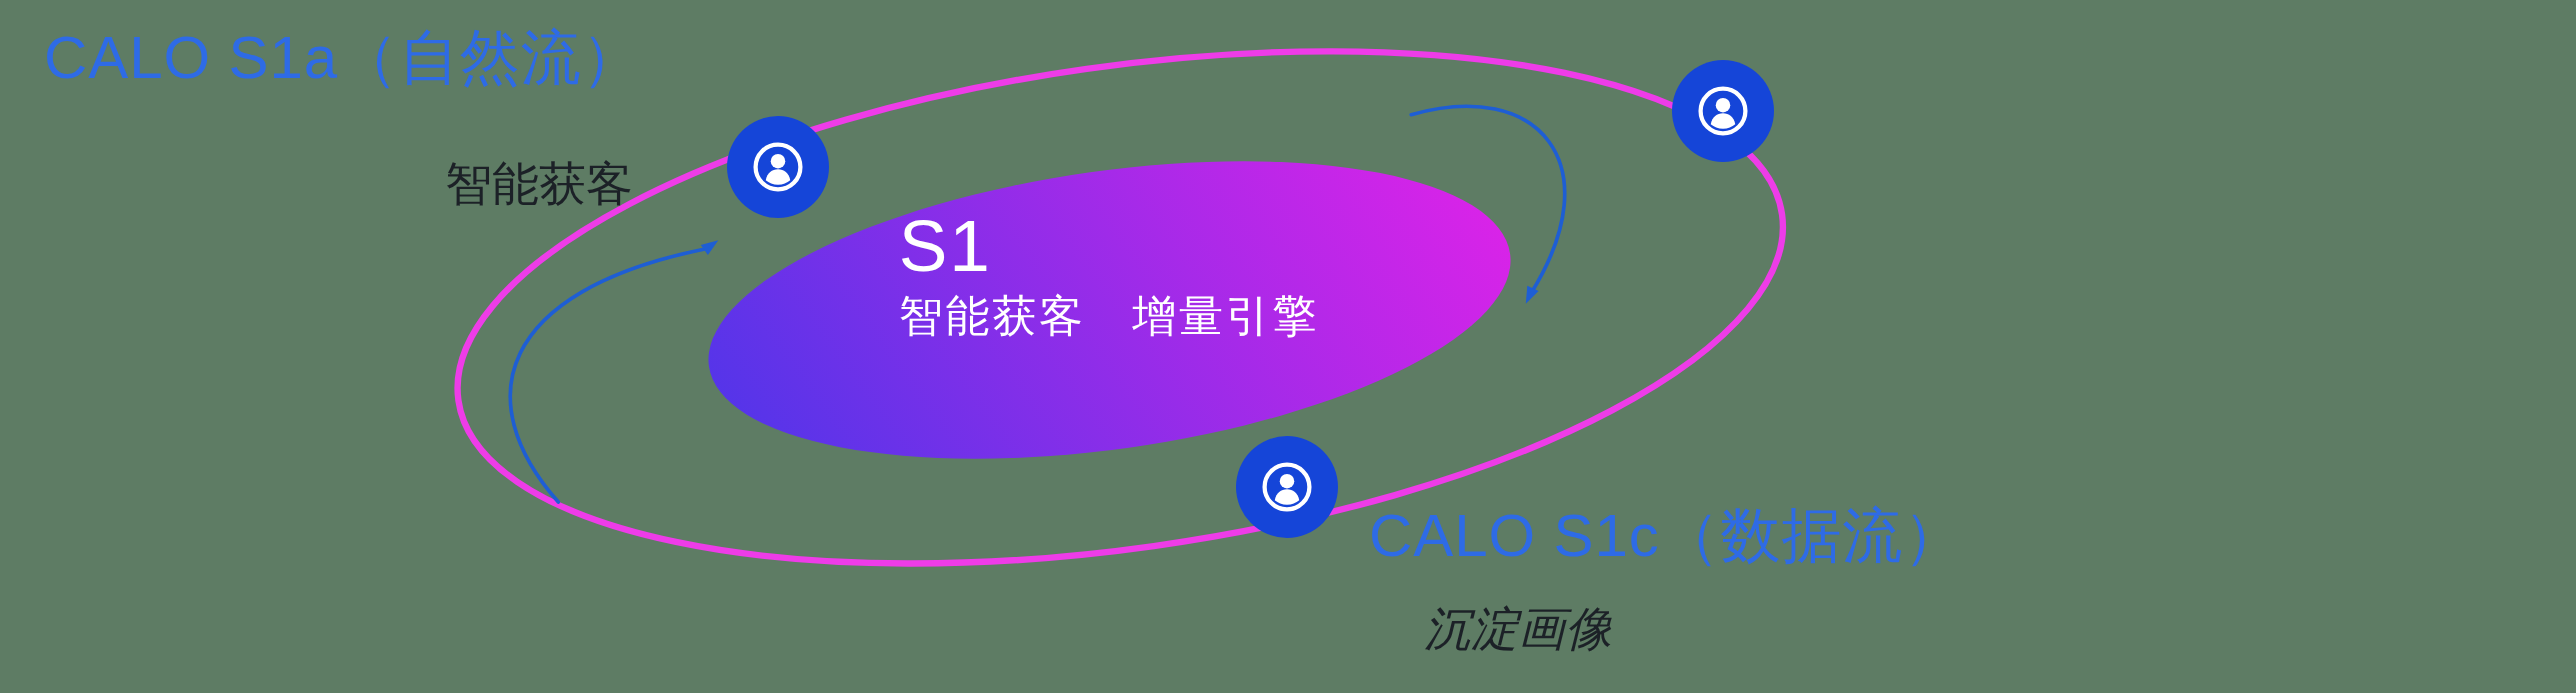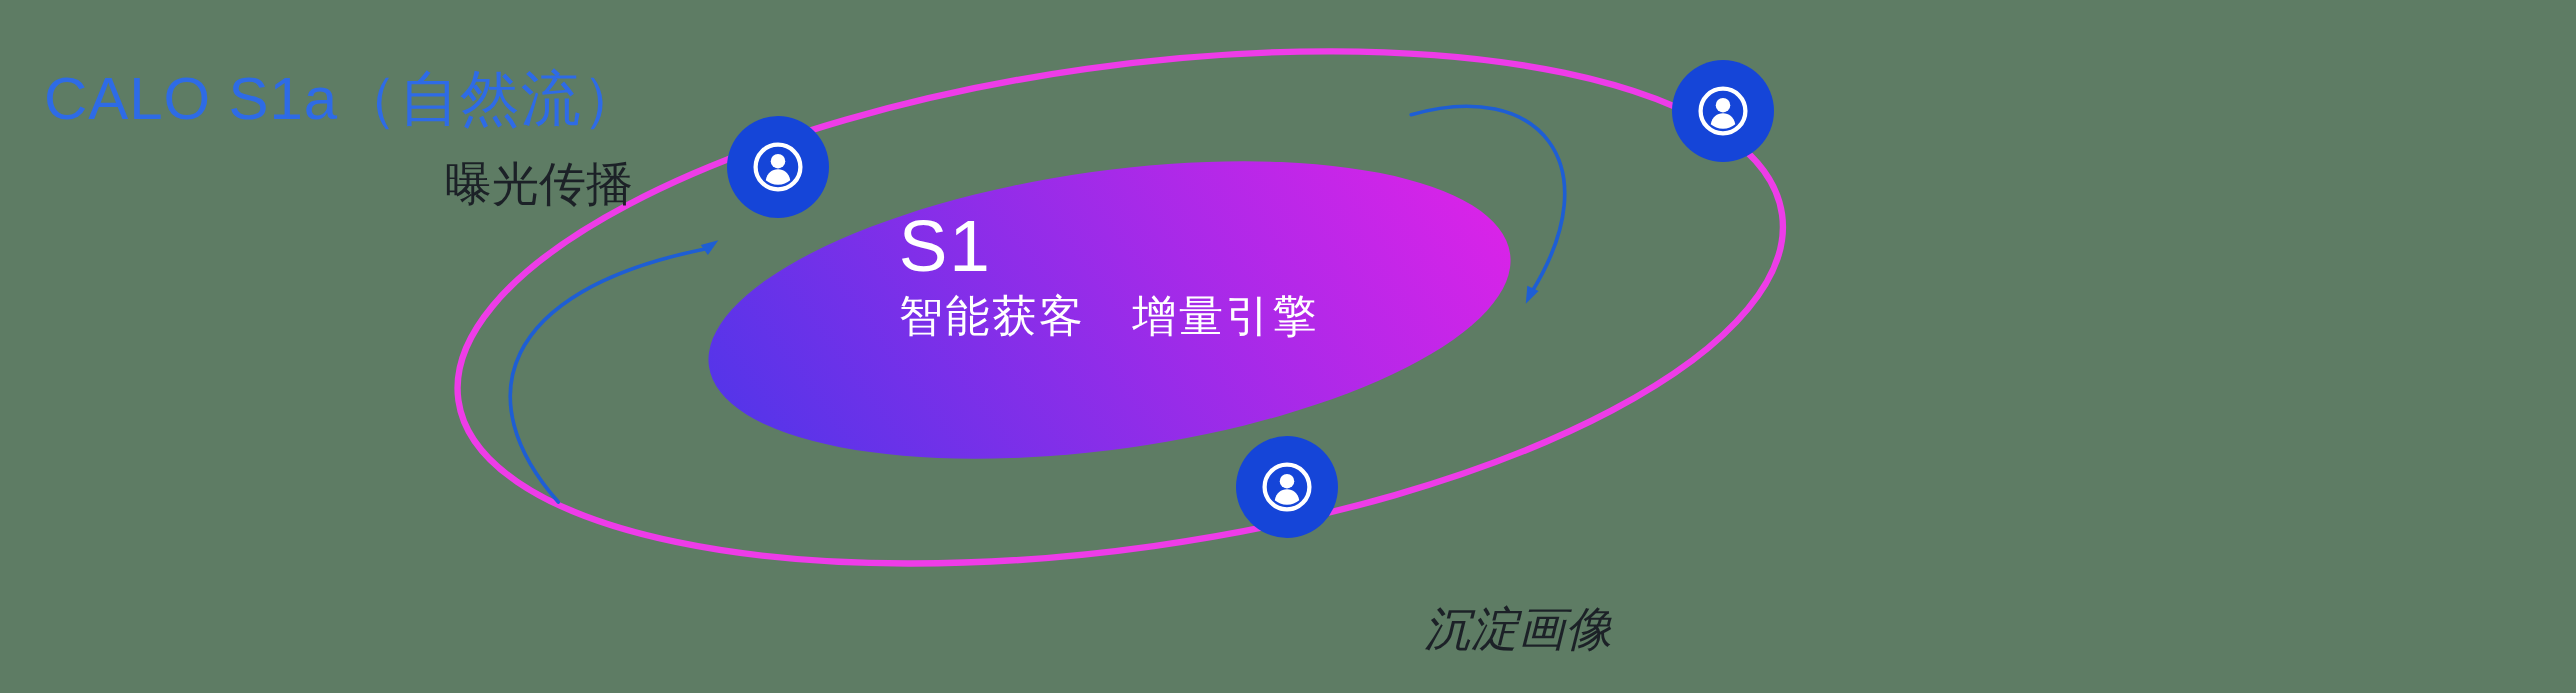--- a/index.html
+++ b/index.html
@@ -73,21 +73,21 @@
     letter-spacing:0.9px;
     white-space:nowrap;
   }
   .sublabel {
     position:absolute;
     color:var(--text-dark,#1c2127);
     font-size:47px;
     font-weight:500;
     white-space:nowrap;
   }
-  .label-a { left:44px;   top:18px;margin-top:41px;  }
+  .label-a { left:44px;   top:18px;  }
   .sub-a   { left:445px;  top:153px; }
   .label-b { left:1825px; top:58px;  }
   .sub-b   { left:1955px; top:191px; }
   .label-c { left:1369px; top:496px; }
   .sub-c   { left:1424px; top:598px;font-style:italic; }
 </style>
 </head>
 <body style="background: rgb(94, 124, 100);">
 
 <div class="canvas" style="background: rgb(94, 124, 100);">
@@ -127,19 +127,20 @@
   </div>
   <div class="marker marker-c">
     <svg viewBox="0 0 60 60">
       <circle cx="30" cy="30" r="21" fill="none" stroke="#ffffff" stroke-width="4"></circle>
       <circle cx="30" cy="24.5" r="6.8" fill="#ffffff"></circle>
       <path d="M18.5 42.5 c1.5-7 5.8-10.3 11.5-10.3 s10 3.3 11.5 10.3 c-3 2.6-7 4.2-11.5 4.2 s-8.5-1.6-11.5-4.2 z" fill="#ffffff"></path>
     </svg>
   </div>
 
   <div class="label label-a">CALO S1a（自然流）</div>
-  <div class="sublabel sub-a">曝光传播</div>
+  <div class="sublabel sub-a">智能获客</div>
 
 
+  <div class="label label-c">CALO S1c（数据流）</div>
   <div class="sublabel sub-c">沉淀画像</div>
 
 </div>
 
 
 </body></html>

